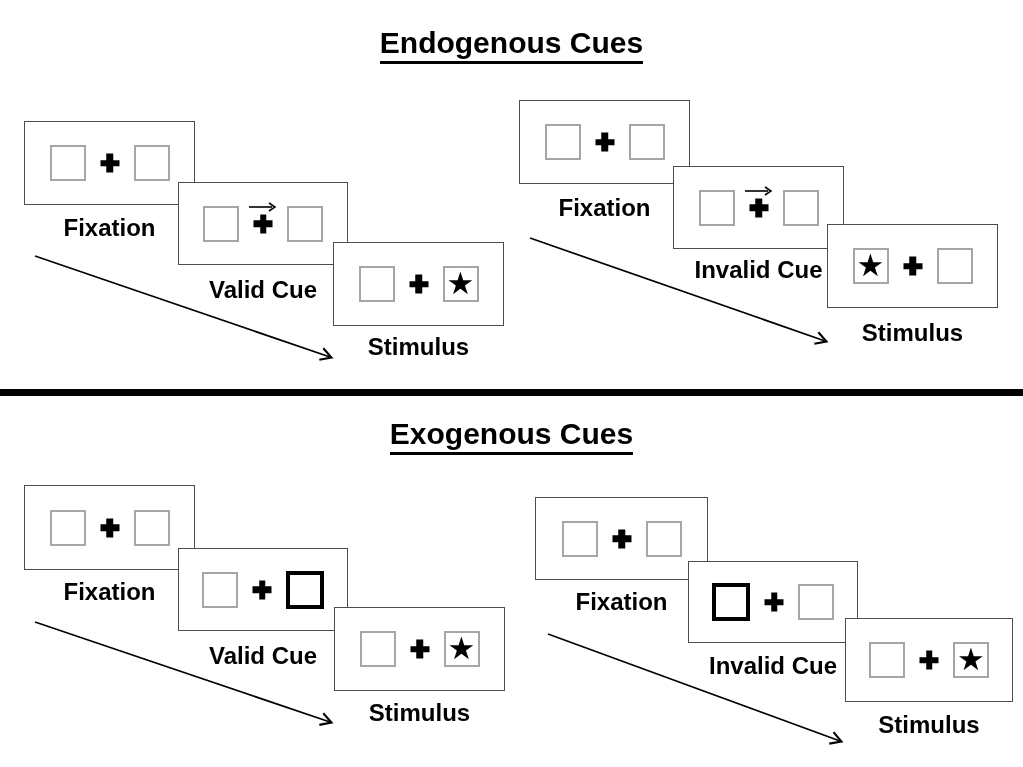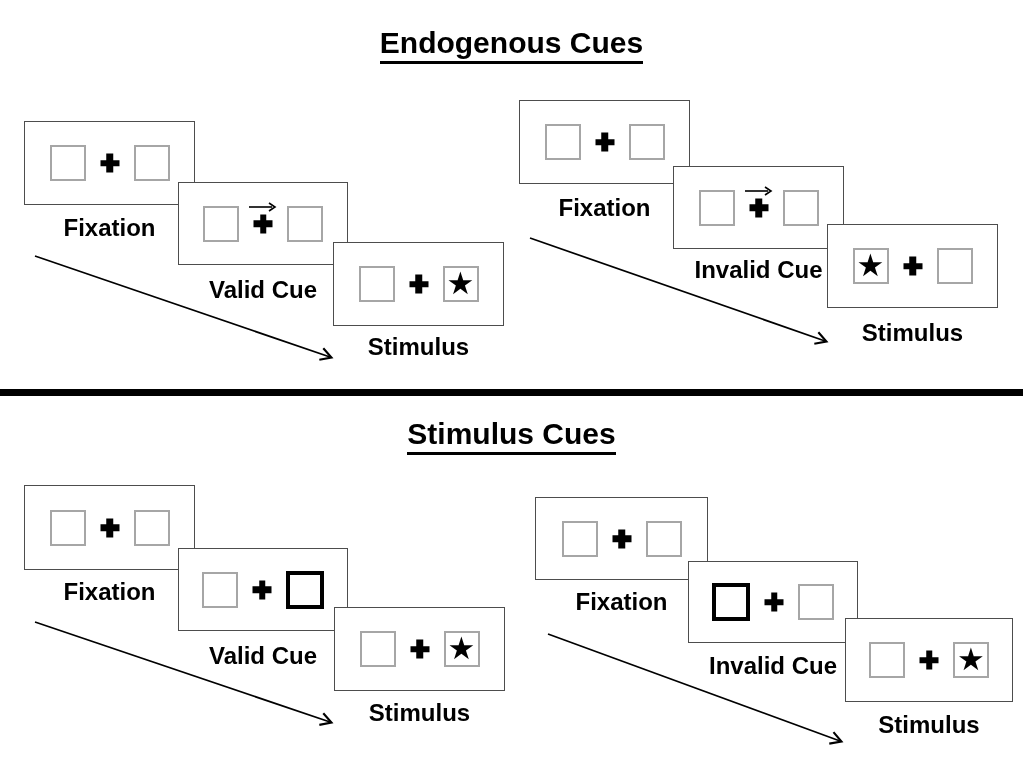--- a/index.html
+++ b/index.html
@@ -171,21 +171,21 @@
     <div class="center-zone">
       <span class="plus"></span>
     </div>
     <div class="box"></div>
   </div>
   <div class="panel-label" id="l-ei-stim">Stimulus</div>
 
   <div class="divider"></div>
 
   <div class="section-title" id="exo-title">
-    <span class="u">Stimulus Cues</span>
+    <span class="u">Exogenous Cues</span>
   </div>
 
   <svg class="seq-arrow" id="arr-xv" width="320" height="122" viewBox="0 0 320 122">
     <defs>
       <marker id="ah3" viewBox="0 0 10 10" refX="7" refY="5" markerWidth="9" markerHeight="9" orient="auto">
         <path d="M1 1 L8 5 L1 9" fill="none" stroke="#000" stroke-width="1.4"></path>
       </marker>
     </defs>
     <line x1="11" y1="10" x2="306" y2="110" stroke="#000" stroke-width="1.7" marker-end="url(#ah3)"></line>
   </svg>

